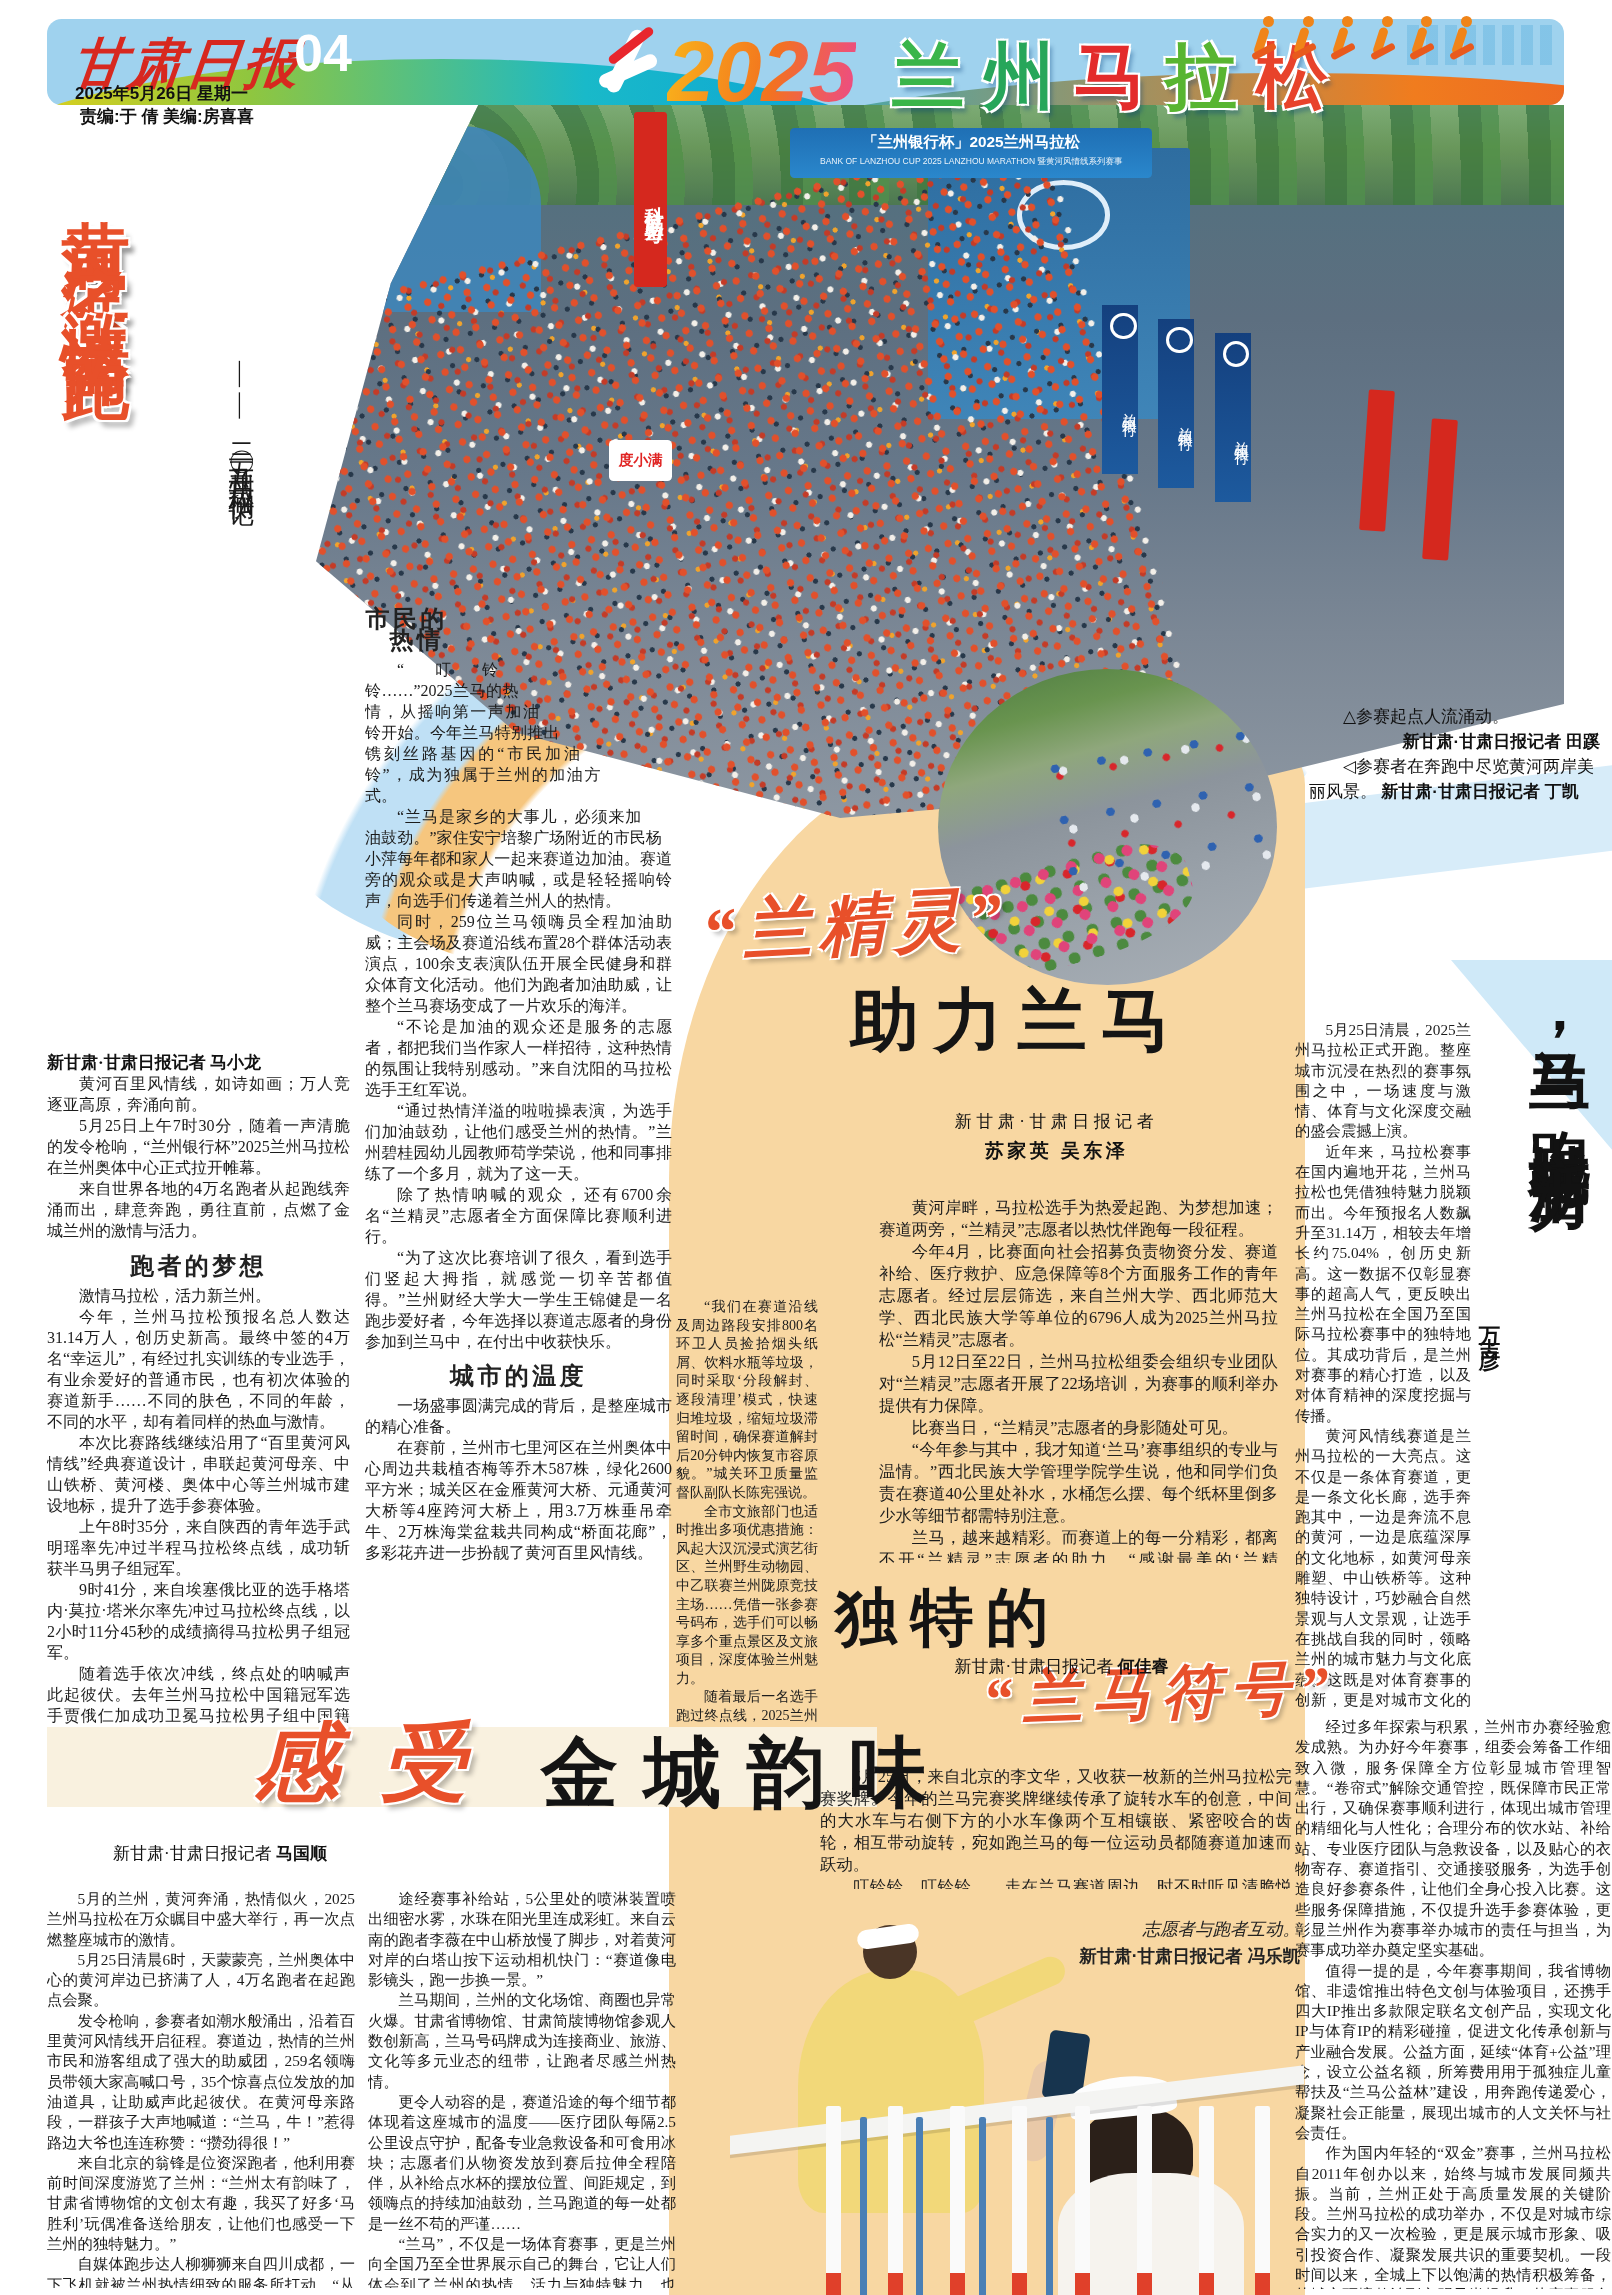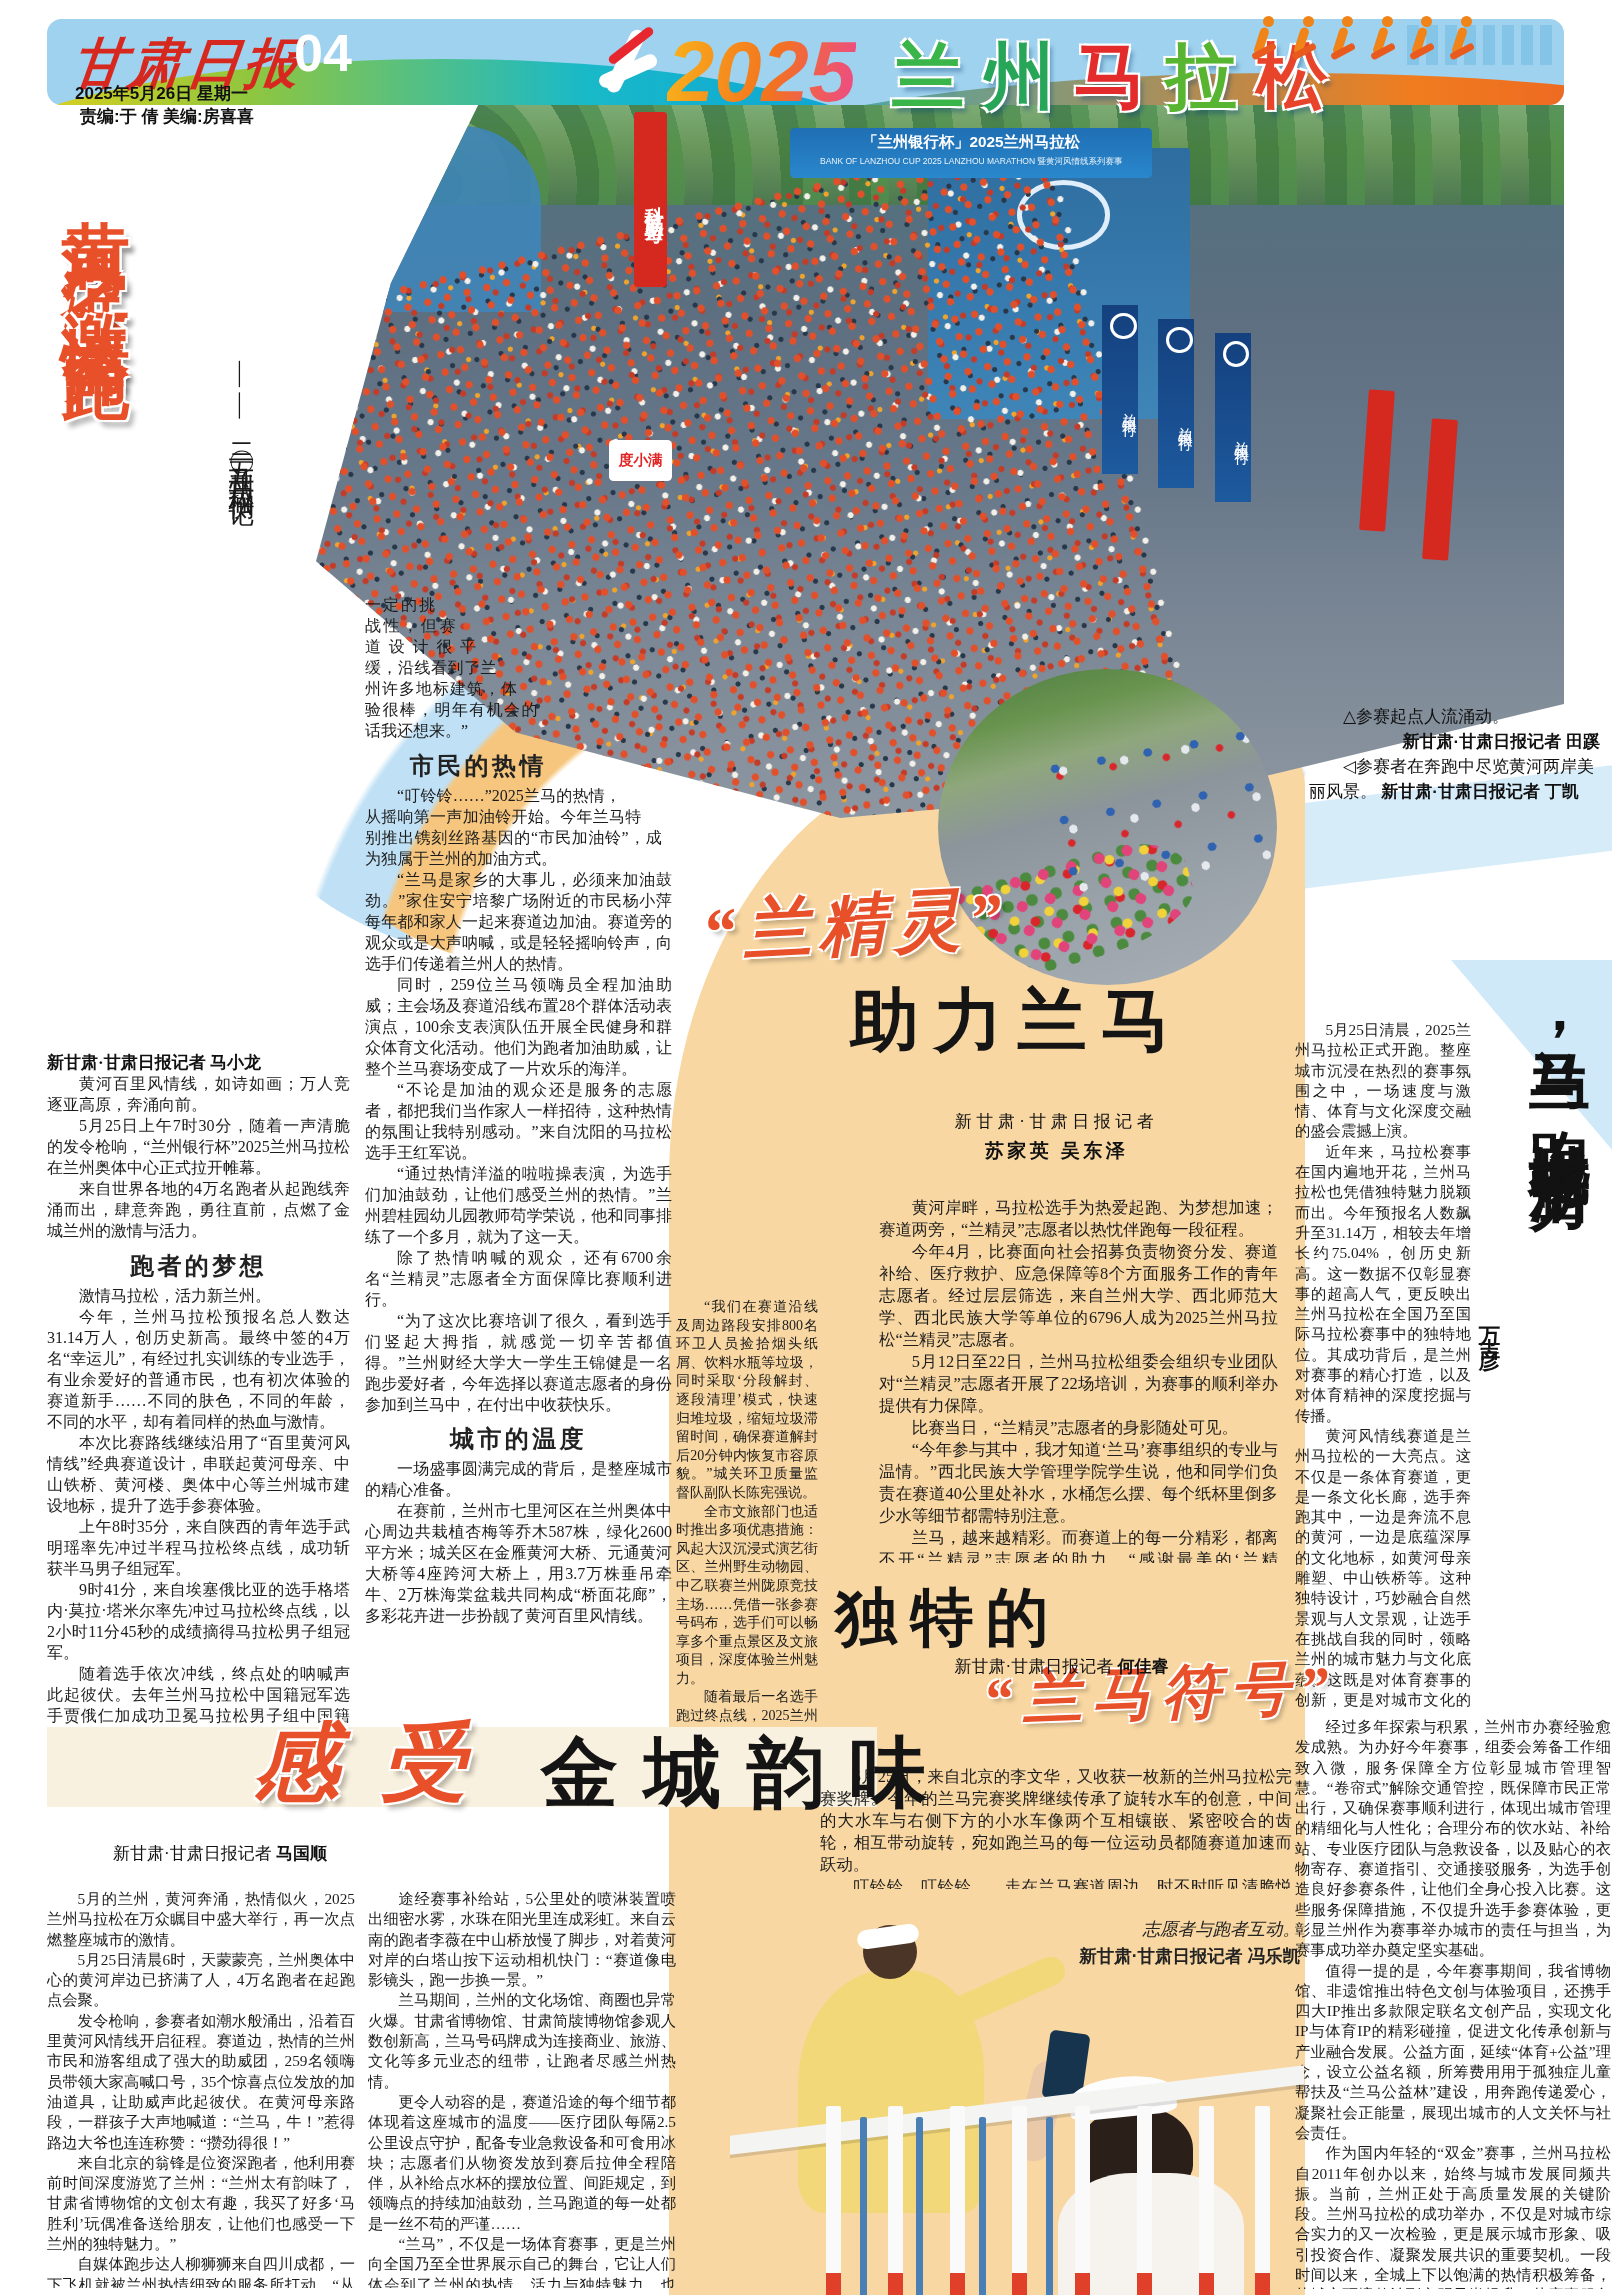--- a/index.html
+++ b/index.html
@@ -306,21 +306,20 @@
         <p data-name="paragraph">今年，兰州马拉松预报名总人数达31.14万人，创历史新高。最终中签的4万名“幸运儿”，有经过扎实训练的专业选手，有业余爱好的普通市民，也有初次体验的赛道新手……不同的肤色，不同的年龄，不同的水平，却有着同样的热血与激情。</p>
         <p data-name="paragraph">本次比赛路线继续沿用了“百里黄河风情线”经典赛道设计，串联起黄河母亲、中山铁桥、黄河楼、奥体中心等兰州城市建设地标，提升了选手参赛体验。</p>
         <p data-name="paragraph">上午8时35分，来自陕西的青年选手武明瑶率先冲过半程马拉松终点线，成功斩获半马男子组冠军。</p>
         <p data-name="paragraph">9时41分，来自埃塞俄比亚的选手格塔内·莫拉·塔米尔率先冲过马拉松终点线，以2小时11分45秒的成绩摘得马拉松男子组冠军。</p>
         <p data-name="paragraph">随着选手依次冲线，终点处的呐喊声此起彼伏。去年兰州马拉松中国籍冠军选手贾俄仁加成功卫冕马拉松男子组中国籍冠军，并强势打破自己保持的赛会纪录。备受关注的焦安静成功获得马拉松女子组中国籍冠军。</p>
       </div>
   </div>
 
   <div class="abs txt colB" data-name="lead-article-column-2">
     <div class="photo-wedge" data-name="photo-wrap-spacer"></div>
-    <p class="noindent" data-name="continuation-paragraph">一定的挑战性，但赛道设计很平缓，沿线看到了兰州许多地标建筑，体验很棒，明年有机会的话我还想来。”</p>
     <h3 class="sec" data-name="section-heading-citizen-passion">市民的热情</h3>
     <div data-name="section-citizen-passion-text">
         <p data-name="paragraph">“叮铃铃……”2025兰马的热情，从摇响第一声加油铃开始。今年兰马特别推出镌刻丝路基因的“市民加油铃”，成为独属于兰州的加油方式。</p>
         <p data-name="paragraph">“兰马是家乡的大事儿，必须来加油鼓劲。”家住安宁培黎广场附近的市民杨小萍每年都和家人一起来赛道边加油。赛道旁的观众或是大声呐喊，或是轻轻摇响铃声，向选手们传递着兰州人的热情。</p>
         <p data-name="paragraph">同时，259位兰马领嗨员全程加油助威；主会场及赛道沿线布置28个群体活动表演点，100余支表演队伍开展全民健身和群众体育文化活动。他们为跑者加油助威，让整个兰马赛场变成了一片欢乐的海洋。</p>
         <p data-name="paragraph">“不论是加油的观众还是服务的志愿者，都把我们当作家人一样招待，这种热情的氛围让我特别感动。”来自沈阳的马拉松选手王红军说。</p>
         <p data-name="paragraph">“通过热情洋溢的啦啦操表演，为选手们加油鼓劲，让他们感受兰州的热情。”兰州碧桂园幼儿园教师苟学荣说，他和同事排练了一个多月，就为了这一天。</p>
         <p data-name="paragraph">除了热情呐喊的观众，还有6700余名“兰精灵”志愿者全方面保障比赛顺利进行。</p>
         <p data-name="paragraph">“为了这次比赛培训了很久，看到选手们竖起大拇指，就感觉一切辛苦都值得。”兰州财经大学大一学生王锦健是一名跑步爱好者，今年选择以赛道志愿者的身份参加到兰马中，在付出中收获快乐。</p>
       </div>

